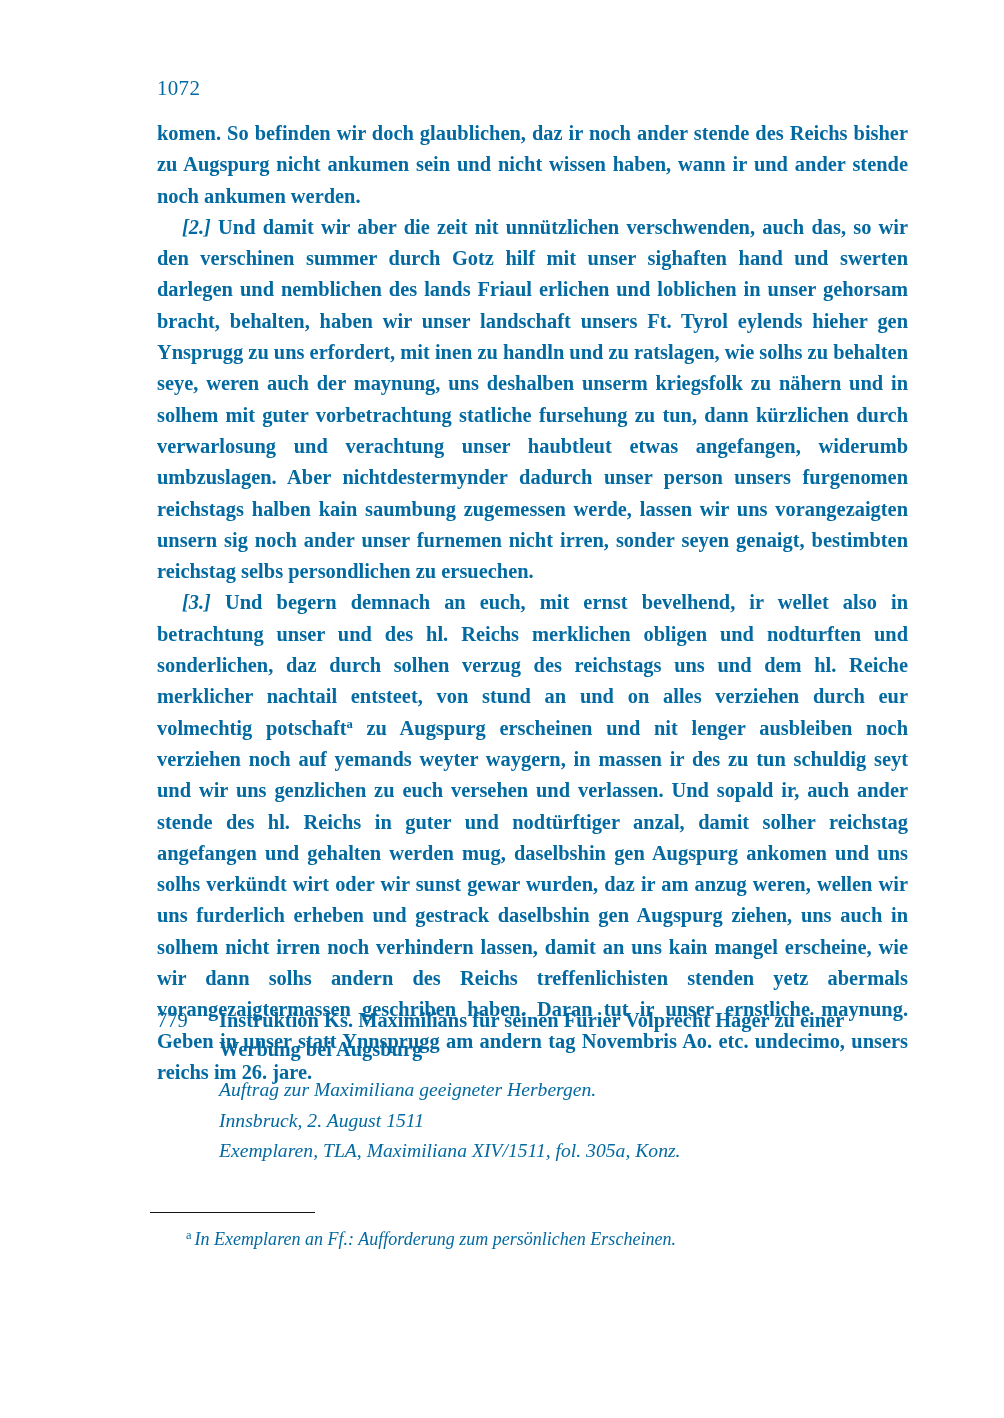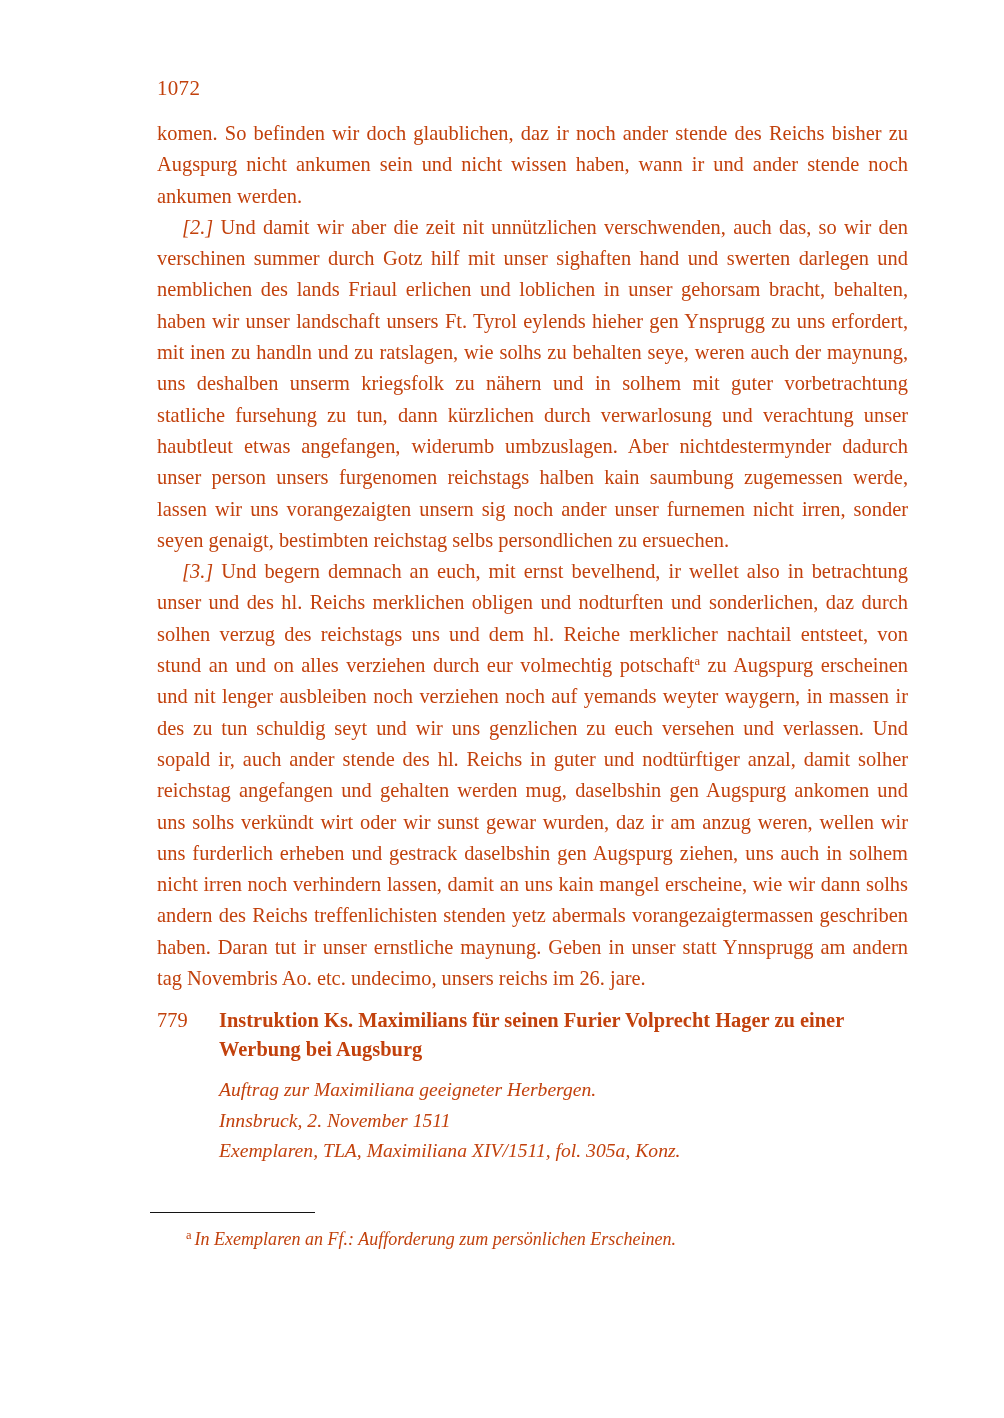--- a/index.html
+++ b/index.html
@@ -8,21 +8,21 @@
     background: #ffffff;
   }
   .page {
     position: relative;
     width: 1004px;
     height: 1418px;
     background: #ffffff;
     margin: 0 auto;
     overflow: hidden;
     font-family: "Liberation Serif", "DejaVu Serif", serif;
-    color: #c2410c;
+    color: #0369a1;
   }
 
   
   .running-head {
     position: absolute;
     left: 157px;
     top: 76px;
     width: 751px;
     height: 26px;
   }
@@ -55,20 +55,21 @@
     width: 751px;
   }
   p.para {
     margin: 0;
     font-size: 20.4px;
     line-height: 31.3px;
     text-align: justify;
     text-justify: inter-word;
     hyphens: none;
     letter-spacing: 0.01px;
+    font-weight: bold;
   }
   p.indent {
     text-indent: 25px;
   }
   .secnum {
     font-style: italic;
   }
   sup.fn {
     font-size: 0.62em;
     vertical-align: 0.52em;
@@ -156,21 +157,21 @@
 
   </div>
 
   <div class="doc-entry">
     <div class="doc-head">
       <span class="doc-number">779</span>
       <span>Instruktion Ks. Maximilians für seinen Furier Volprecht Hager zu einer Werbung bei Augsburg</span>
     </div>
     <div class="doc-meta">
       <div>Auftrag zur Maximiliana geeigneter Herbergen.</div>
-      <div>Innsbruck, 2. November 1511</div>
+      <div>Innsbruck, 2. August 1511</div>
       <div>Exemplaren, TLA, Maximiliana XIV/1511, fol. 305a, Konz.</div>
     </div>
   </div>
 
   <div class="footnotes">
     <div class="fn-rule"></div>
     <div class="fn-item"><span class="fn-marker">a</span><span>In Exemplaren an Ff.: Aufforderung zum persönlichen Erscheinen.</span></div>
   </div>
 
 </div>

